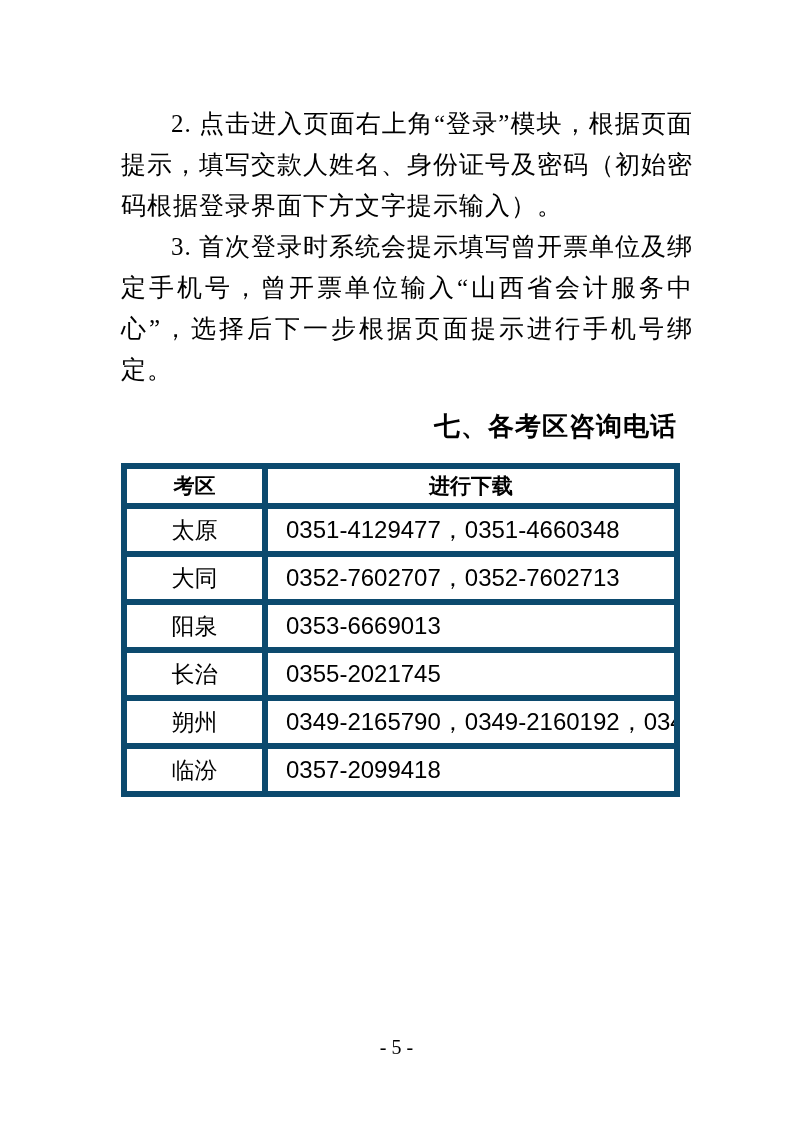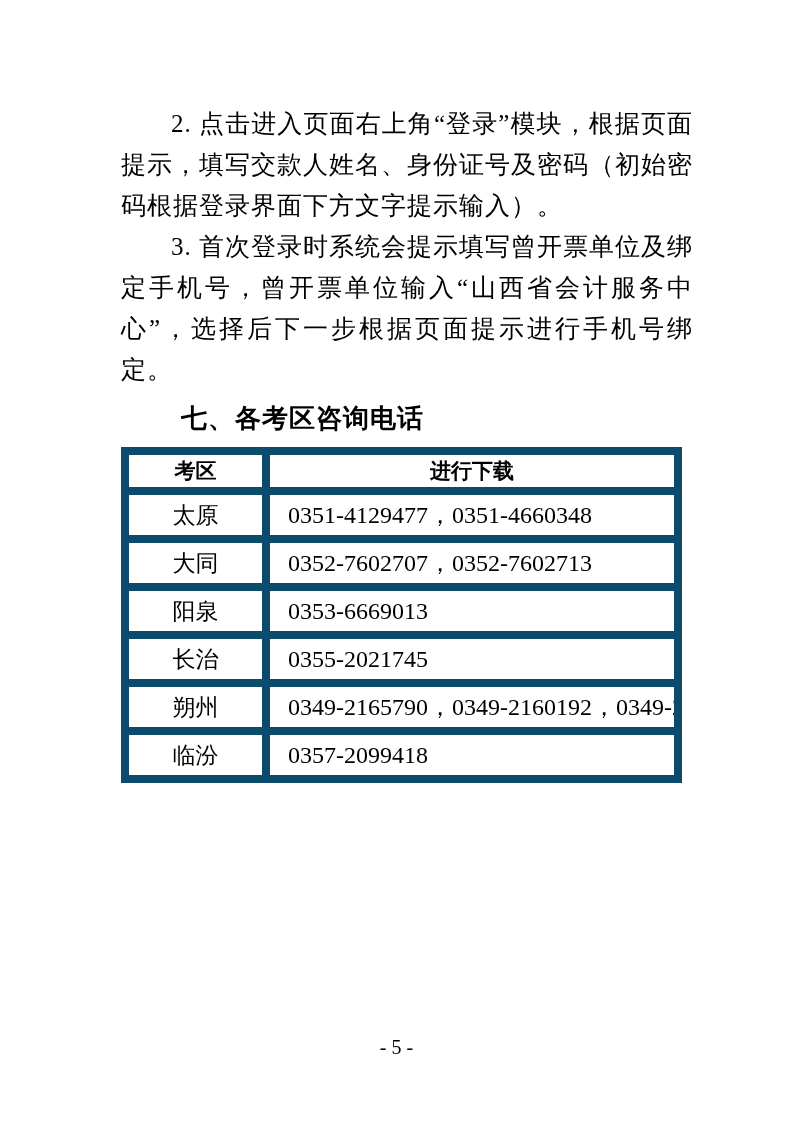--- a/index.html
+++ b/index.html
@@ -29,37 +29,38 @@
     margin: 0;
     font-size: 25px;
     line-height: 41px;
     text-indent: 2em;
     text-align: justify;
     text-justify: inter-character;
     letter-spacing: 1px;
     font-family: "Liberation Serif", serif;
   }
   h2.heading {
-    margin: 8px;
+    margin: 16px;
     font-size: 26px;
     line-height: 41px;
     text-indent: 2em;
     font-weight: bold;
     letter-spacing: 1px;
     font-family: "Liberation Sans", sans-serif;
+    text-align: right;
   }
   table.contact {
     border-collapse: collapse;
     width: 553px;
     margin-top: 1px;
     table-layout: fixed;
   }
   table.contact th,
   table.contact td {
-    border: 8px solid #0c4a6e;
+    border: 6px solid #0c4a6e;
     vertical-align: middle;
     overflow: hidden;
     white-space: nowrap;
   }
   col.c-region { width: 141px; }
   col.c-phone  { width: 412px; }
   table.contact thead tr { height: 40px; }
   table.contact tbody tr { height: 48px; }
   th.h-cell {
     font-size: 21px;
@@ -69,21 +70,21 @@
   }
   td.region {
     text-align: center;
     font-size: 23px;
     font-family: "Liberation Serif", serif;
   }
   td.phone {
     text-align: left;
     padding-left: 18px;
     font-size: 24px;
-    font-family: Liberation Serif, serif;
+    font-family: Liberation Sans, sans-serif;
   }
   .pagenum {
     position: absolute;
     top: 1036px;
     left: 0;
     width: 793px;
     text-align: center;
     font-size: 20px;
     font-family: "Liberation Serif", serif;
   }

